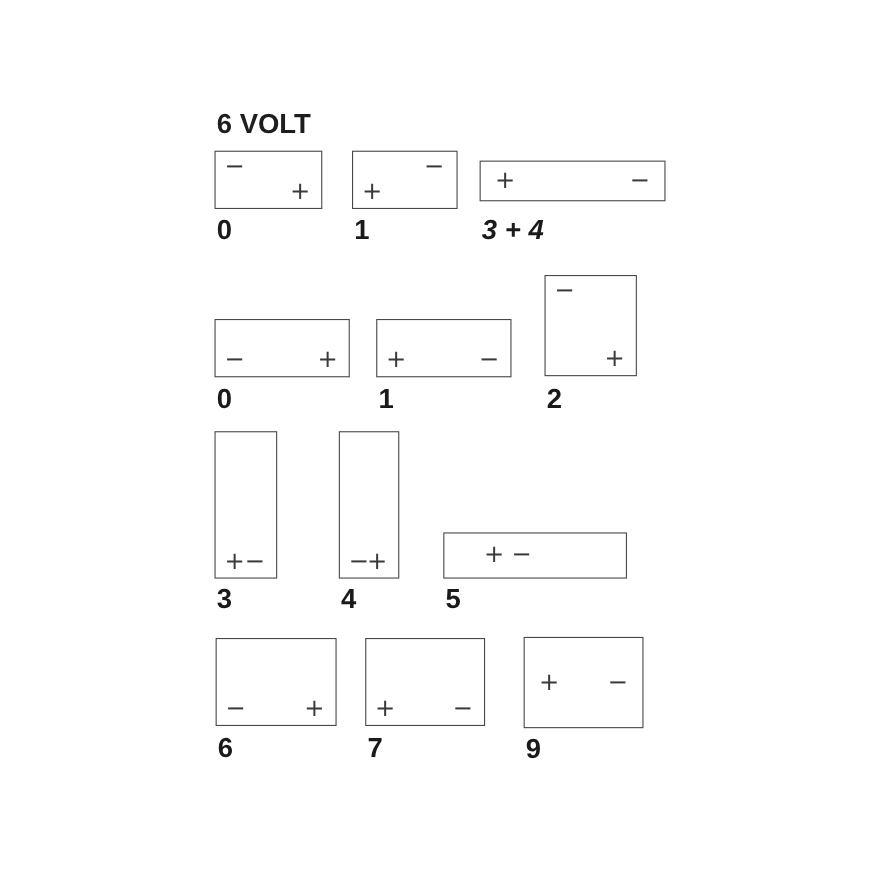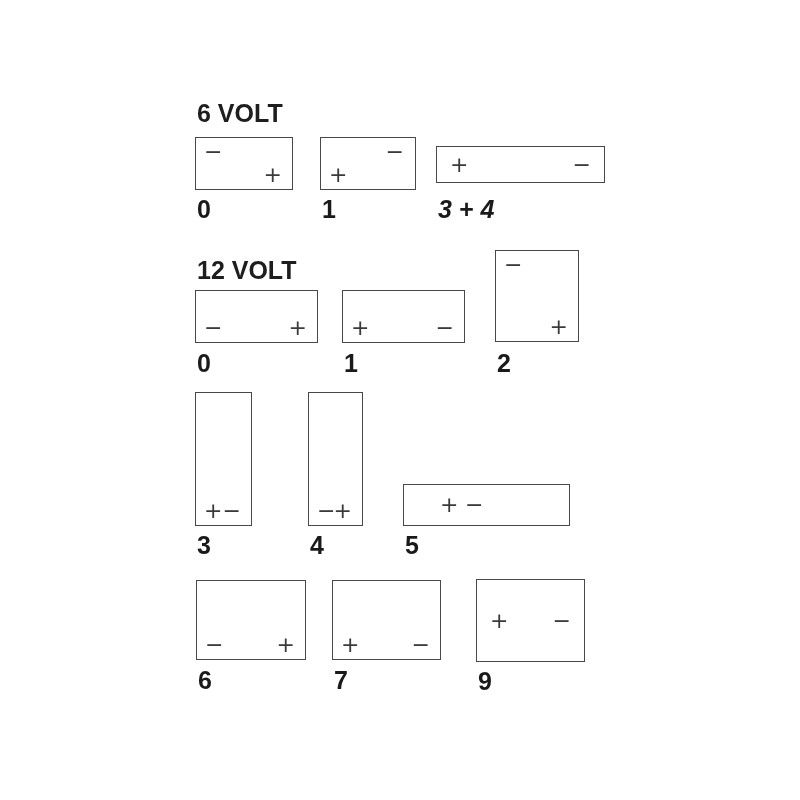--- a/index.html
+++ b/index.html
@@ -104,21 +104,20 @@
     <span class="term bl">+</span>
   </div>
   <div class="lbl" id="l6v1">1</div>
 
   <div class="box" id="b6v34">
     <span class="term ml">+</span>
     <span class="term mr">−</span>
   </div>
   <div class="lbl" id="l6v34">3 + 4</div>
 
-  <div class="heading" id="h12v">12 VOLT</div>
 
   <div class="box" id="b12v0">
     <span class="term bl">−</span>
     <span class="term br">+</span>
   </div>
   <div class="lbl" id="l12v0">0</div>
 
   <div class="box" id="b12v1">
     <span class="term bl">+</span>
     <span class="term br">−</span>

